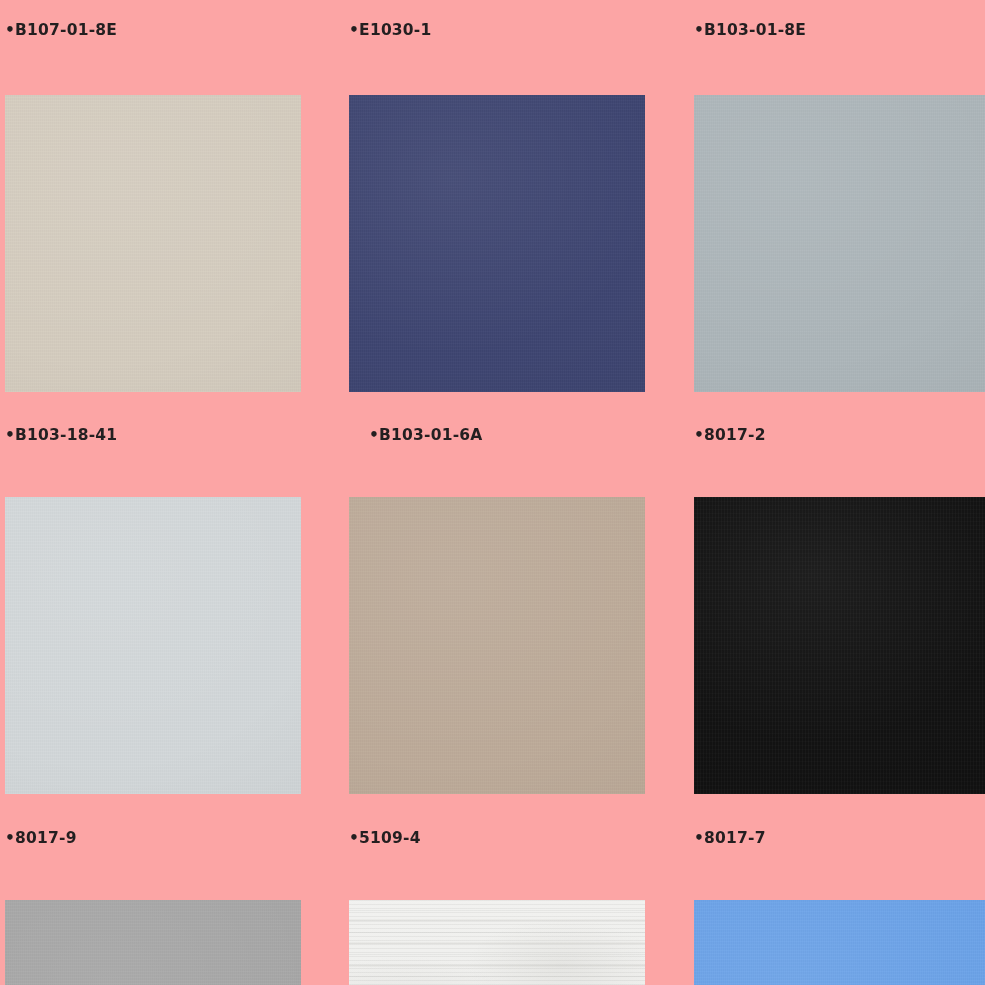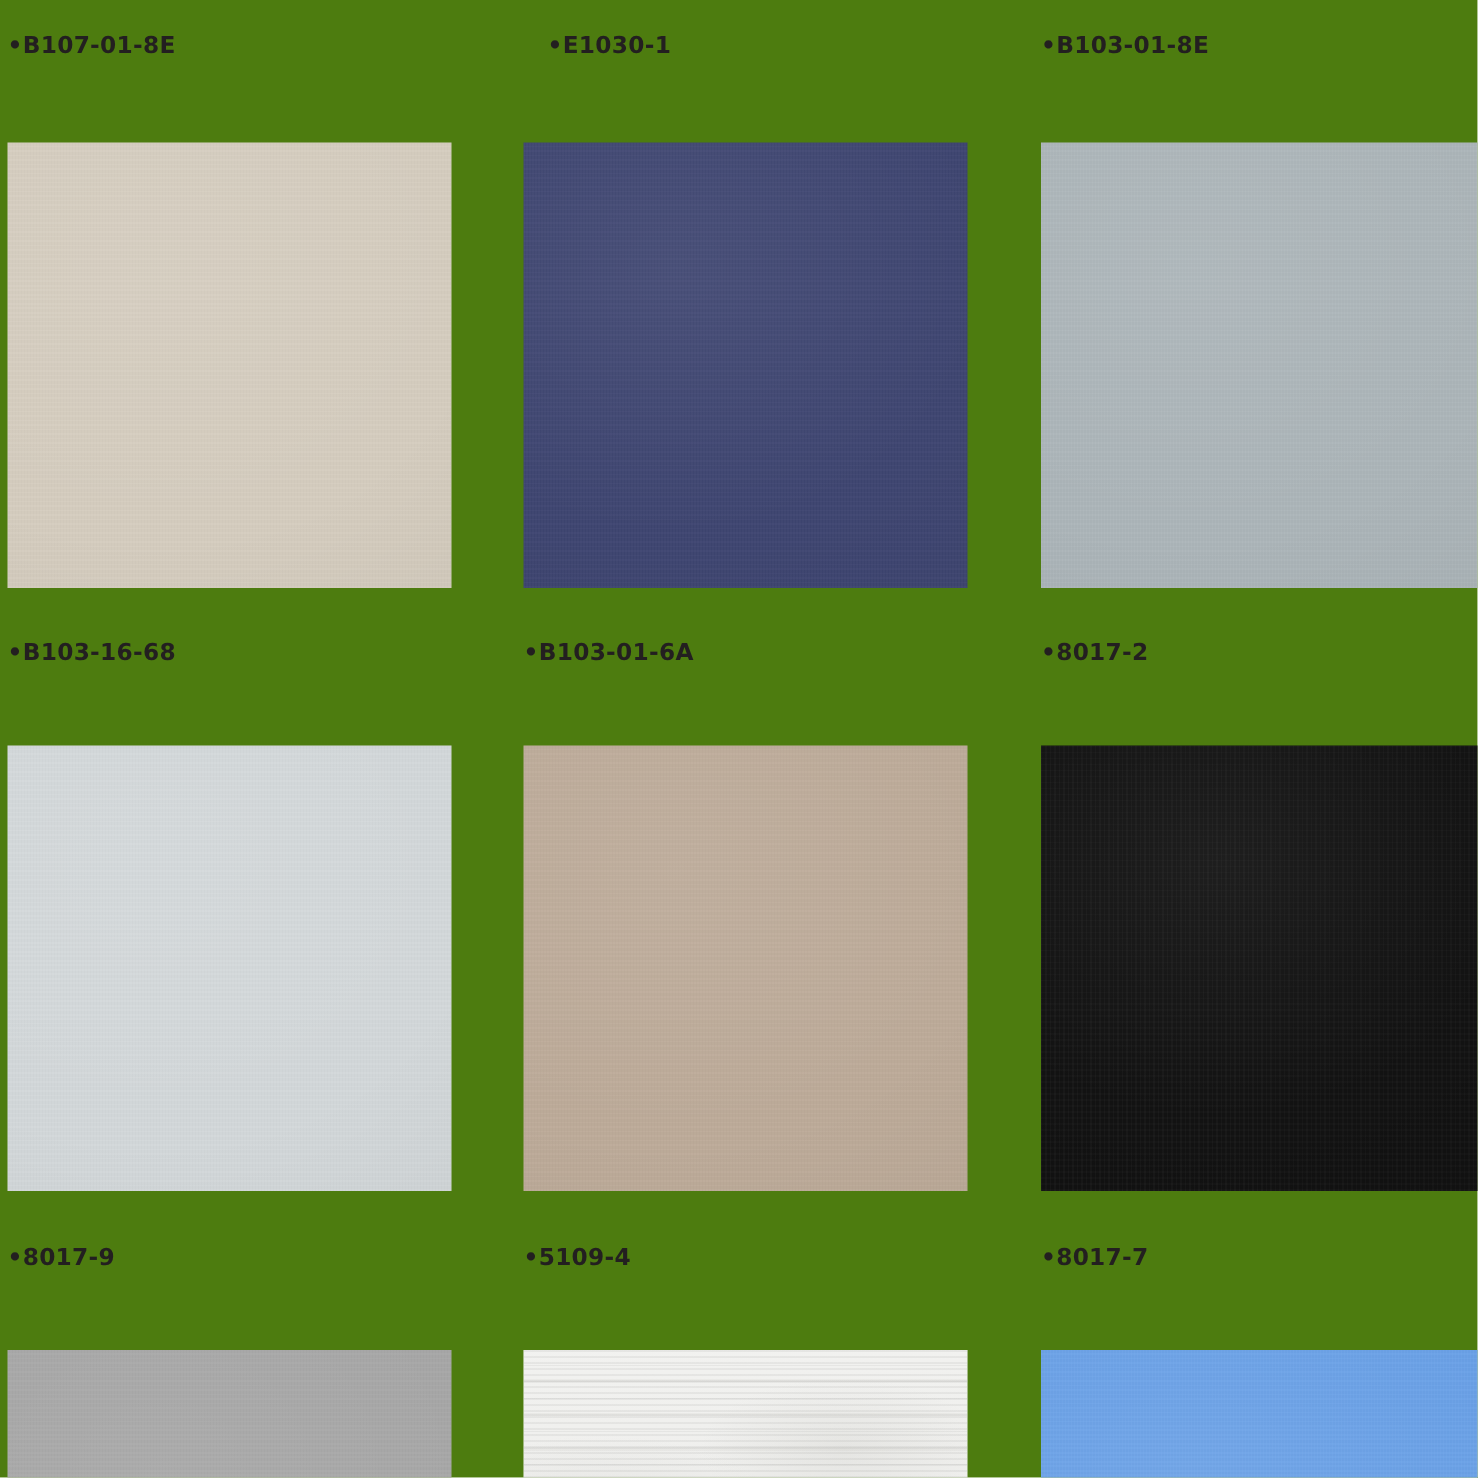--- a/index.html
+++ b/index.html
@@ -101,53 +101,53 @@
       repeating-linear-gradient(90deg, rgba(255,255,255,0.05) 0px, rgba(255,255,255,0.05) 1px, rgba(0,0,0,0.05) 1px, rgba(0,0,0,0.05) 3px),
       repeating-linear-gradient(0deg, rgba(255,255,255,0.04) 0px, rgba(255,255,255,0.04) 1px, rgba(0,0,0,0.04) 1px, rgba(0,0,0,0.04) 4px);
   }
   .swatch-chip.dark .sheen {
     background: radial-gradient(120% 100% at 40% 26%, rgba(255,255,255,0.05) 0%, rgba(255,255,255,0) 58%, rgba(0,0,0,0.12) 100%);
   }
 </style>
 </head>
 <body>
 
-<div id="swatch-grid" style="background: #4d7c0f;">
+<div id="swatch-grid" style="background: #fca5a5;">
     <div class="swatch-row" style="top: 20px; height: 372px;">
       <div class="swatch-cell" style="left: 5px; height: 372px;">
         <span class="swatch-label">•B107-01-8E</span>
         <span class="swatch-chip" style="position: absolute; left: 0px; top: 75px; background: rgb(213, 205, 191);">
           <span class="grain"></span>
           <span class="sheen"></span>
         </span>
       </div>
-      <div class="swatch-cell" style="left: 349px; height: 372px; padding-left: 16px;">
+      <div class="swatch-cell" style="left: 349px; height: 372px;">
         <span class="swatch-label">•E1030-1</span>
         <span class="swatch-chip" style="position: absolute; left: 0px; top: 75px; background: rgb(62, 69, 113);">
           <span class="grain"></span>
           <span class="sheen"></span>
         </span>
       </div>
       <div class="swatch-cell" style="left: 694px; height: 372px;">
         <span class="swatch-label">•B103-01-8E</span>
         <span class="swatch-chip" style="position: absolute; left: 0px; top: 75px; background: rgb(173, 182, 186);">
           <span class="grain"></span>
           <span class="sheen"></span>
         </span>
       </div>
     </div>
     <div class="swatch-row" style="top: 425px; height: 369px;">
       <div class="swatch-cell" style="left: 5px; height: 369px;">
-        <span class="swatch-label">•B103-16-68</span>
+        <span class="swatch-label">•B103-18-41</span>
         <span class="swatch-chip" style="position: absolute; left: 0px; top: 72px; background: rgb(211, 216, 218);">
           <span class="grain"></span>
           <span class="sheen"></span>
         </span>
       </div>
-      <div class="swatch-cell" style="left: 349px; height: 369px;">
+      <div class="swatch-cell" style="left: 349px; height: 369px; padding-left: 20px;">
         <span class="swatch-label">•B103-01-6A</span>
         <span class="swatch-chip" style="position: absolute; left: 0px; top: 72px; background: rgb(189, 171, 153);">
           <span class="grain"></span>
           <span class="sheen"></span>
         </span>
       </div>
       <div class="swatch-cell" style="left: 694px; height: 369px;">
         <span class="swatch-label">•8017-2</span>
         <span class="swatch-chip dark" style="position: absolute; left: 0px; top: 72px; background: rgb(19, 19, 19);">
           <span class="grain"></span>

